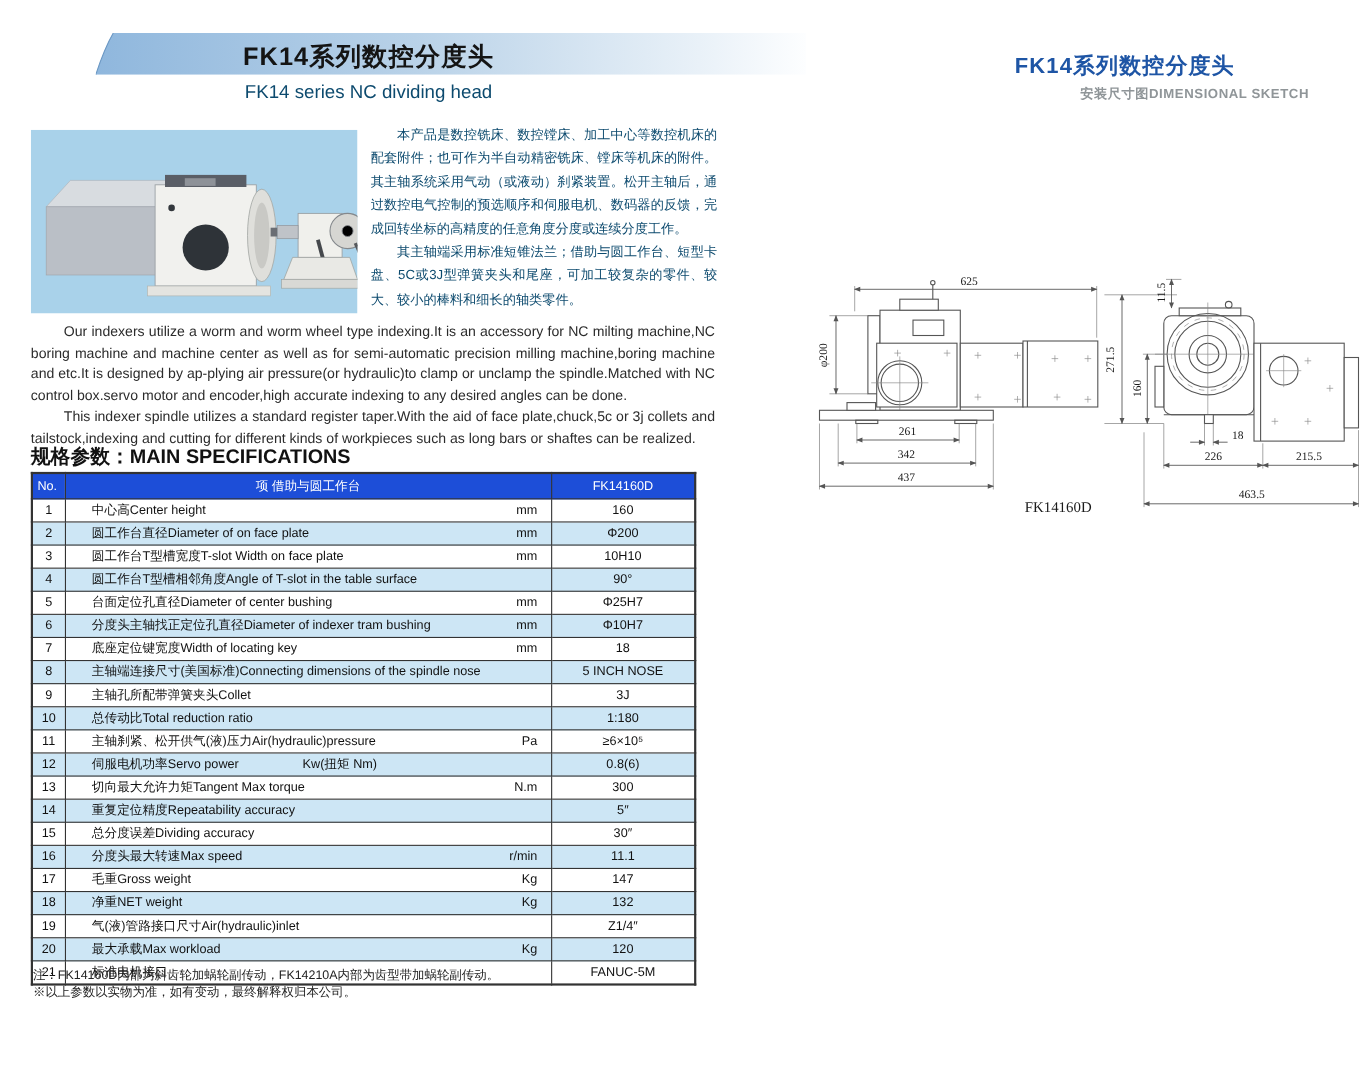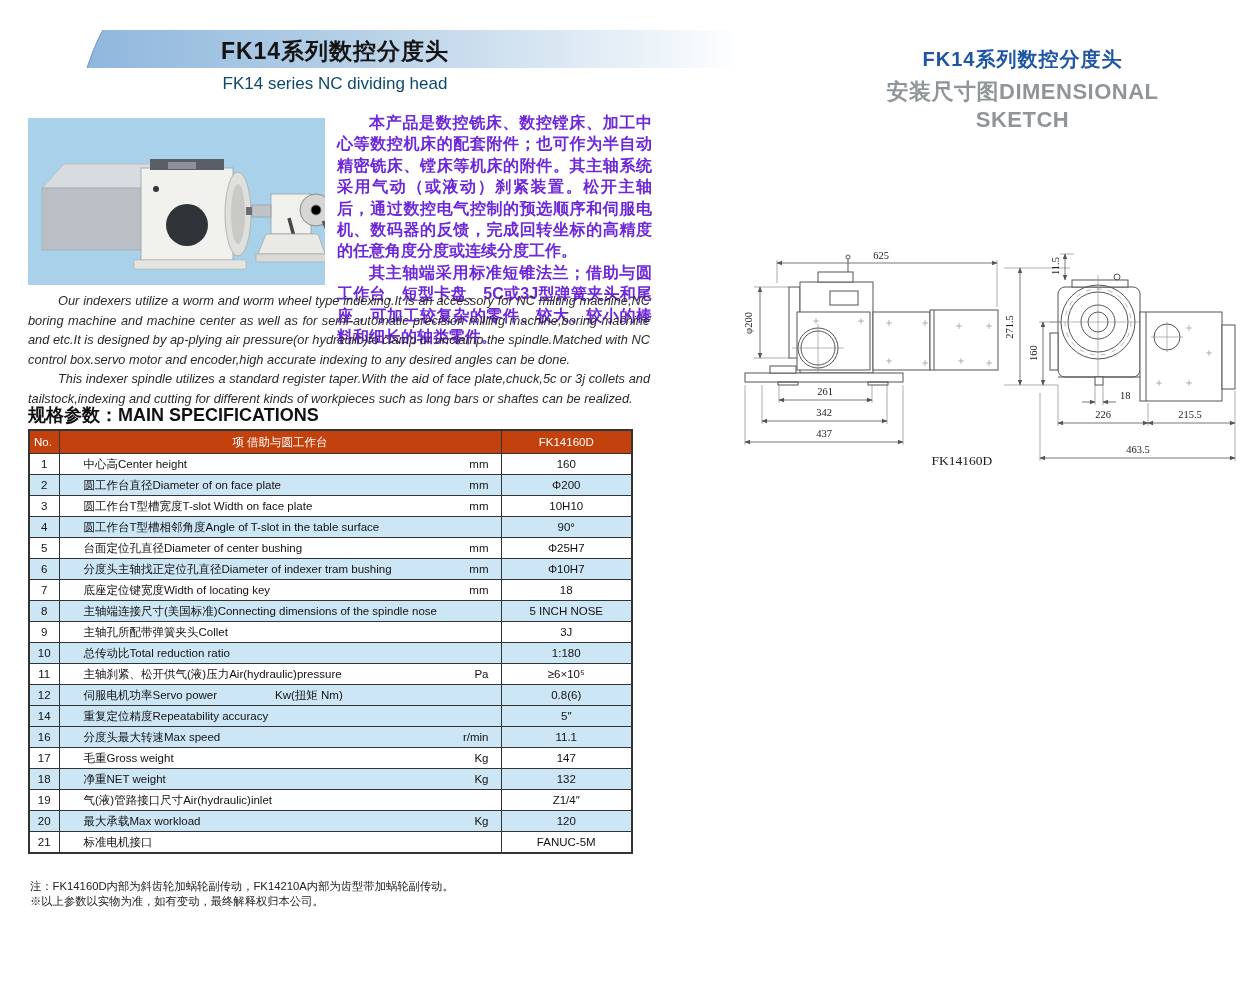--- a/index.html
+++ b/index.html
@@ -6,39 +6,39 @@
   .page{position:relative;width:1240px;height:990px;background:#ffffff;overflow:hidden;
         font-family:"Liberation Sans",sans-serif;color:#222;}
   
   .band-wrap{position:absolute;left:87px;top:30px;width:646px;height:38px;}
   .hdr-title{position:absolute;left:135px;top:36px;width:400px;text-align:center;
              font-size:23px;font-weight:bold;color:#141414;letter-spacing:1px;}
   .hdr-sub{position:absolute;left:135px;top:74px;width:400px;text-align:center;
            font-size:17px;color:#0c4a6e;}
   .hdr-r-title{position:absolute;left:870px;top:46px;width:305px;text-align:center;
                font-size:20px;font-weight:bold;color:#1e55a5;letter-spacing:1px;}
-  .hdr-r-sub{position:absolute;left:855px;top:77px;width:335px;text-align:center;
-             font-size:22px;font-weight:bold;color:#8f9598;letter-spacing:.5px;}
+  .hdr-r-sub{position:absolute;left:855px;top:77px;width:335px;text-align:right;
+             font-size:12px;font-weight:bold;color:#8f9598;letter-spacing:.5px;}
   
   .photo{position:absolute;left:28px;top:118px;width:297px;height:167px;}
   
-  .cn-intro{position:absolute;left:337px;top:112px;width:315px;font-size:16px;
-            line-height:21.4px;font-weight:bold;color:#6d28d9;text-align:justify;}
+  .cn-intro{position:absolute;left:337px;top:112px;width:315px;font-size:12px;
+            line-height:21.4px;font-weight:normal;color:#0c4a6e;text-align:justify;}
   .cn-intro p{margin:0;text-indent:2em;}
   .en-intro{position:absolute;left:28px;top:291px;width:622px;font-size:12.8px;
             line-height:19.6px;color:#2b2b2b;text-align:justify;}
-  .en-intro p{margin:0;text-indent:30px;font-style:italic;}
+  .en-intro p{margin:0;text-indent:30px;}
   
   .spec-head{position:absolute;left:28px;top:403px;font-size:18px;font-weight:bold;color:#111;}
   
   table.spec{position:absolute;left:28px;top:429px;width:605px;border-collapse:collapse;
              font-size:11.5px;color:#111;table-layout:fixed;}
   table.spec th,table.spec td{border:1px solid #333;padding:0 4px;height:20px;line-height:13px;}
   table.spec{border:2px solid #333;}
-  table.spec th{background:#c2410c;color:#fff;font-weight:normal;height:22px;font-size:11.5px;margin-top:45px;}
+  table.spec th{background:#1d4ed8;color:#fff;font-weight:normal;height:22px;font-size:11.5px;margin-top:45px;}
   th.no-h{text-align:left;padding-left:3px;}
   col.c-no{width:30px;} col.c-val{width:131px;}
   td.no-c{text-align:center;}
   td.item-c{padding-left:6px;}
   td.item-c .cellflex{display:flex;align-items:center;padding-left:20px;}
   td.item-c .unit{margin-left:auto;padding-right:8px;}
   td.item-c .unit.mid{margin-left:58px;padding-right:0;}
   td.val-c{text-align:center;}
   tr.alt td{background:#cde6f5;}
   
@@ -245,28 +245,47 @@
         <tr class="alt">
           <td class="no-c">12</td>
           <td class="item-c">
             <div class="cellflex">
               <span>伺服电机功率Servo power</span>
               <span class="unit mid">Kw(扭矩 Nm)</span>
             </div>
           </td>
           <td class="val-c">0.8(6)</td>
         </tr>
+        <tr>
+          <td class="no-c">13</td>
+          <td class="item-c">
+            <div class="cellflex">
+              <span>切向最大允许力矩Tangent Max torque</span>
+              <span class="unit">N.m</span>
+            </div>
+          </td>
+          <td class="val-c">300</td>
+        </tr>
         <tr class="alt">
           <td class="no-c">14</td>
           <td class="item-c">
             <div class="cellflex">
               <span>重复定位精度Repeatability accuracy</span>
             </div>
           </td>
           <td class="val-c">5″</td>
+        </tr>
+        <tr>
+          <td class="no-c">15</td>
+          <td class="item-c">
+            <div class="cellflex">
+              <span>总分度误差Dividing accuracy</span>
+            </div>
+          </td>
+          <td class="val-c">30″</td>
         </tr>
         <tr class="alt">
           <td class="no-c">16</td>
           <td class="item-c">
             <div class="cellflex">
               <span>分度头最大转速Max speed</span>
               <span class="unit">r/min</span>
             </div>
           </td>
           <td class="val-c">11.1</td>

